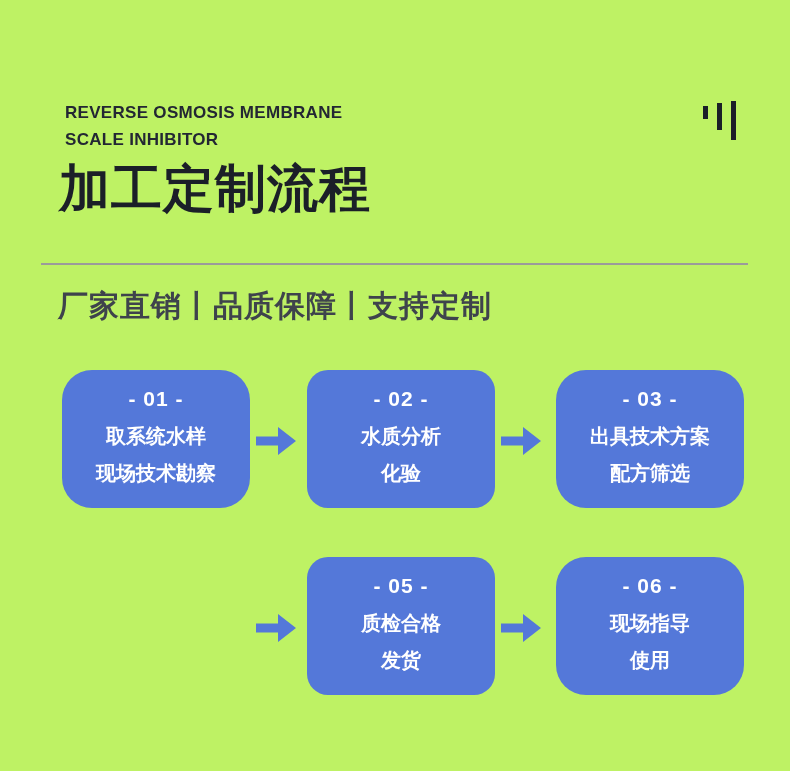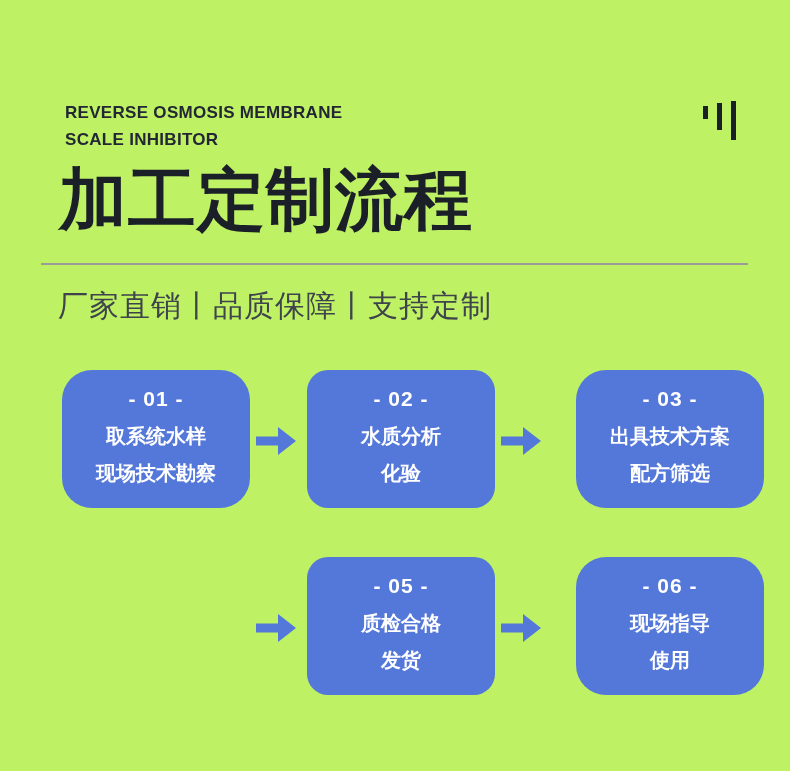--- a/index.html
+++ b/index.html
@@ -38,42 +38,42 @@
   }
   .quote-bars .bar1 { height: 13px; margin-top: 5px; }
   .quote-bars .bar2 { height: 27px; margin-top: 2px; margin-left: 9px; }
   .quote-bars .bar3 { height: 39px; margin-top: 0;  margin-left: 9px; }
 
   
   .page-title {
     position: absolute;
     left: 59px;
     top: 155px;
-    font-size: 68px;
+    font-size: 51px;
     font-weight: 900;
     color: #1b1f28;
     letter-spacing: 1px;
     white-space: nowrap;
   }
 
   .divider {
     position: absolute;
     left: 41px;
     top: 263px;
     width: 707px;
     height: 2px;
     background: #9b9b9b;
   }
 
   .tagline {
     position: absolute;
     left: 58px;
     top: 286px;
     font-size: 30px;
-    font-weight: 400;
+    font-weight: 700;
     color: #3e434c;
     letter-spacing: 1px;
     white-space: nowrap;
   }
 
   
   .step-box {
     position: absolute;
     width: 188px;
     height: 138px;
@@ -93,21 +93,21 @@
     margin-bottom: 7px;
   }
   .step-line {
     font-size: 20px;
     font-weight: 600;
     line-height: 37px;
     white-space: nowrap;
   }
 
   
-  .c1 { left: 62px; }  .c2 { left: 307px; border-radius: 21px; }  .c3 { left: 576px; }
+  .c1 { left: 62px; }  .c2 { left: 307px; border-radius: 21px; }  .c3 { left: 556px; }
   .r1 { top: 370px; }  .r2 { top: 557px; }
 
   .arrow {
     position: absolute;
     width: 40px;
     height: 28px;
   }
   .a1 { left: 256px; } .a2 { left: 501px; }
   .ar1 { top: 427px; } .ar2 { top: 614px; }
 </style>

